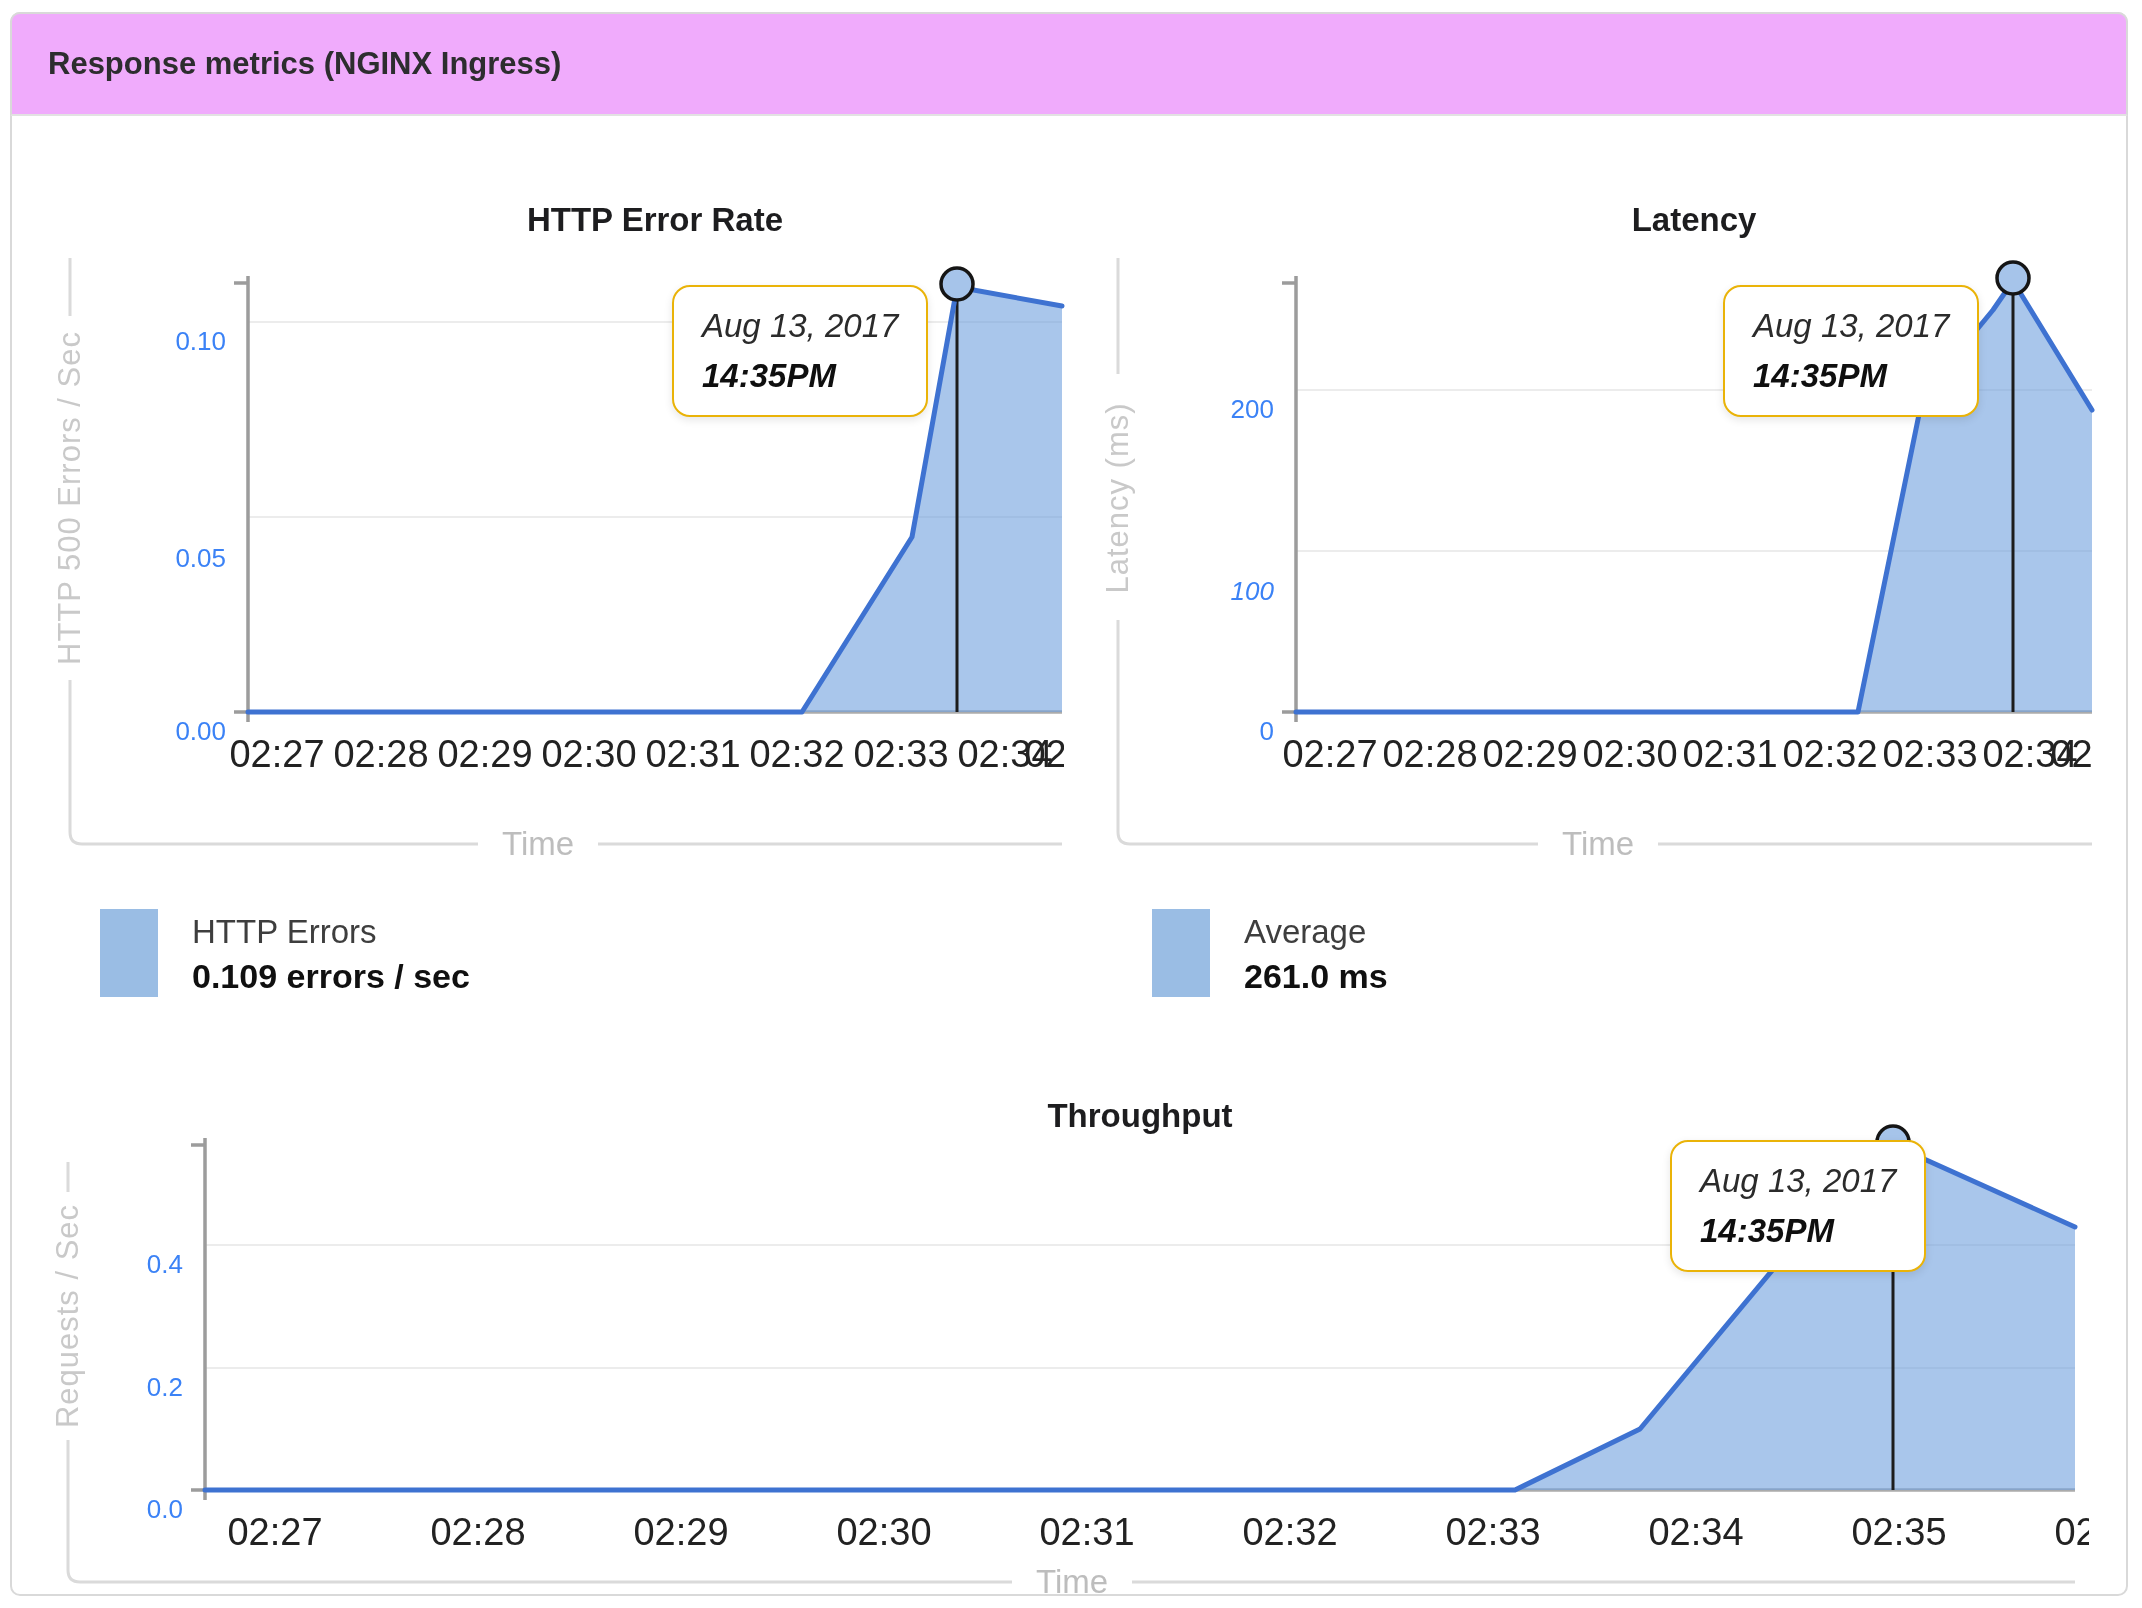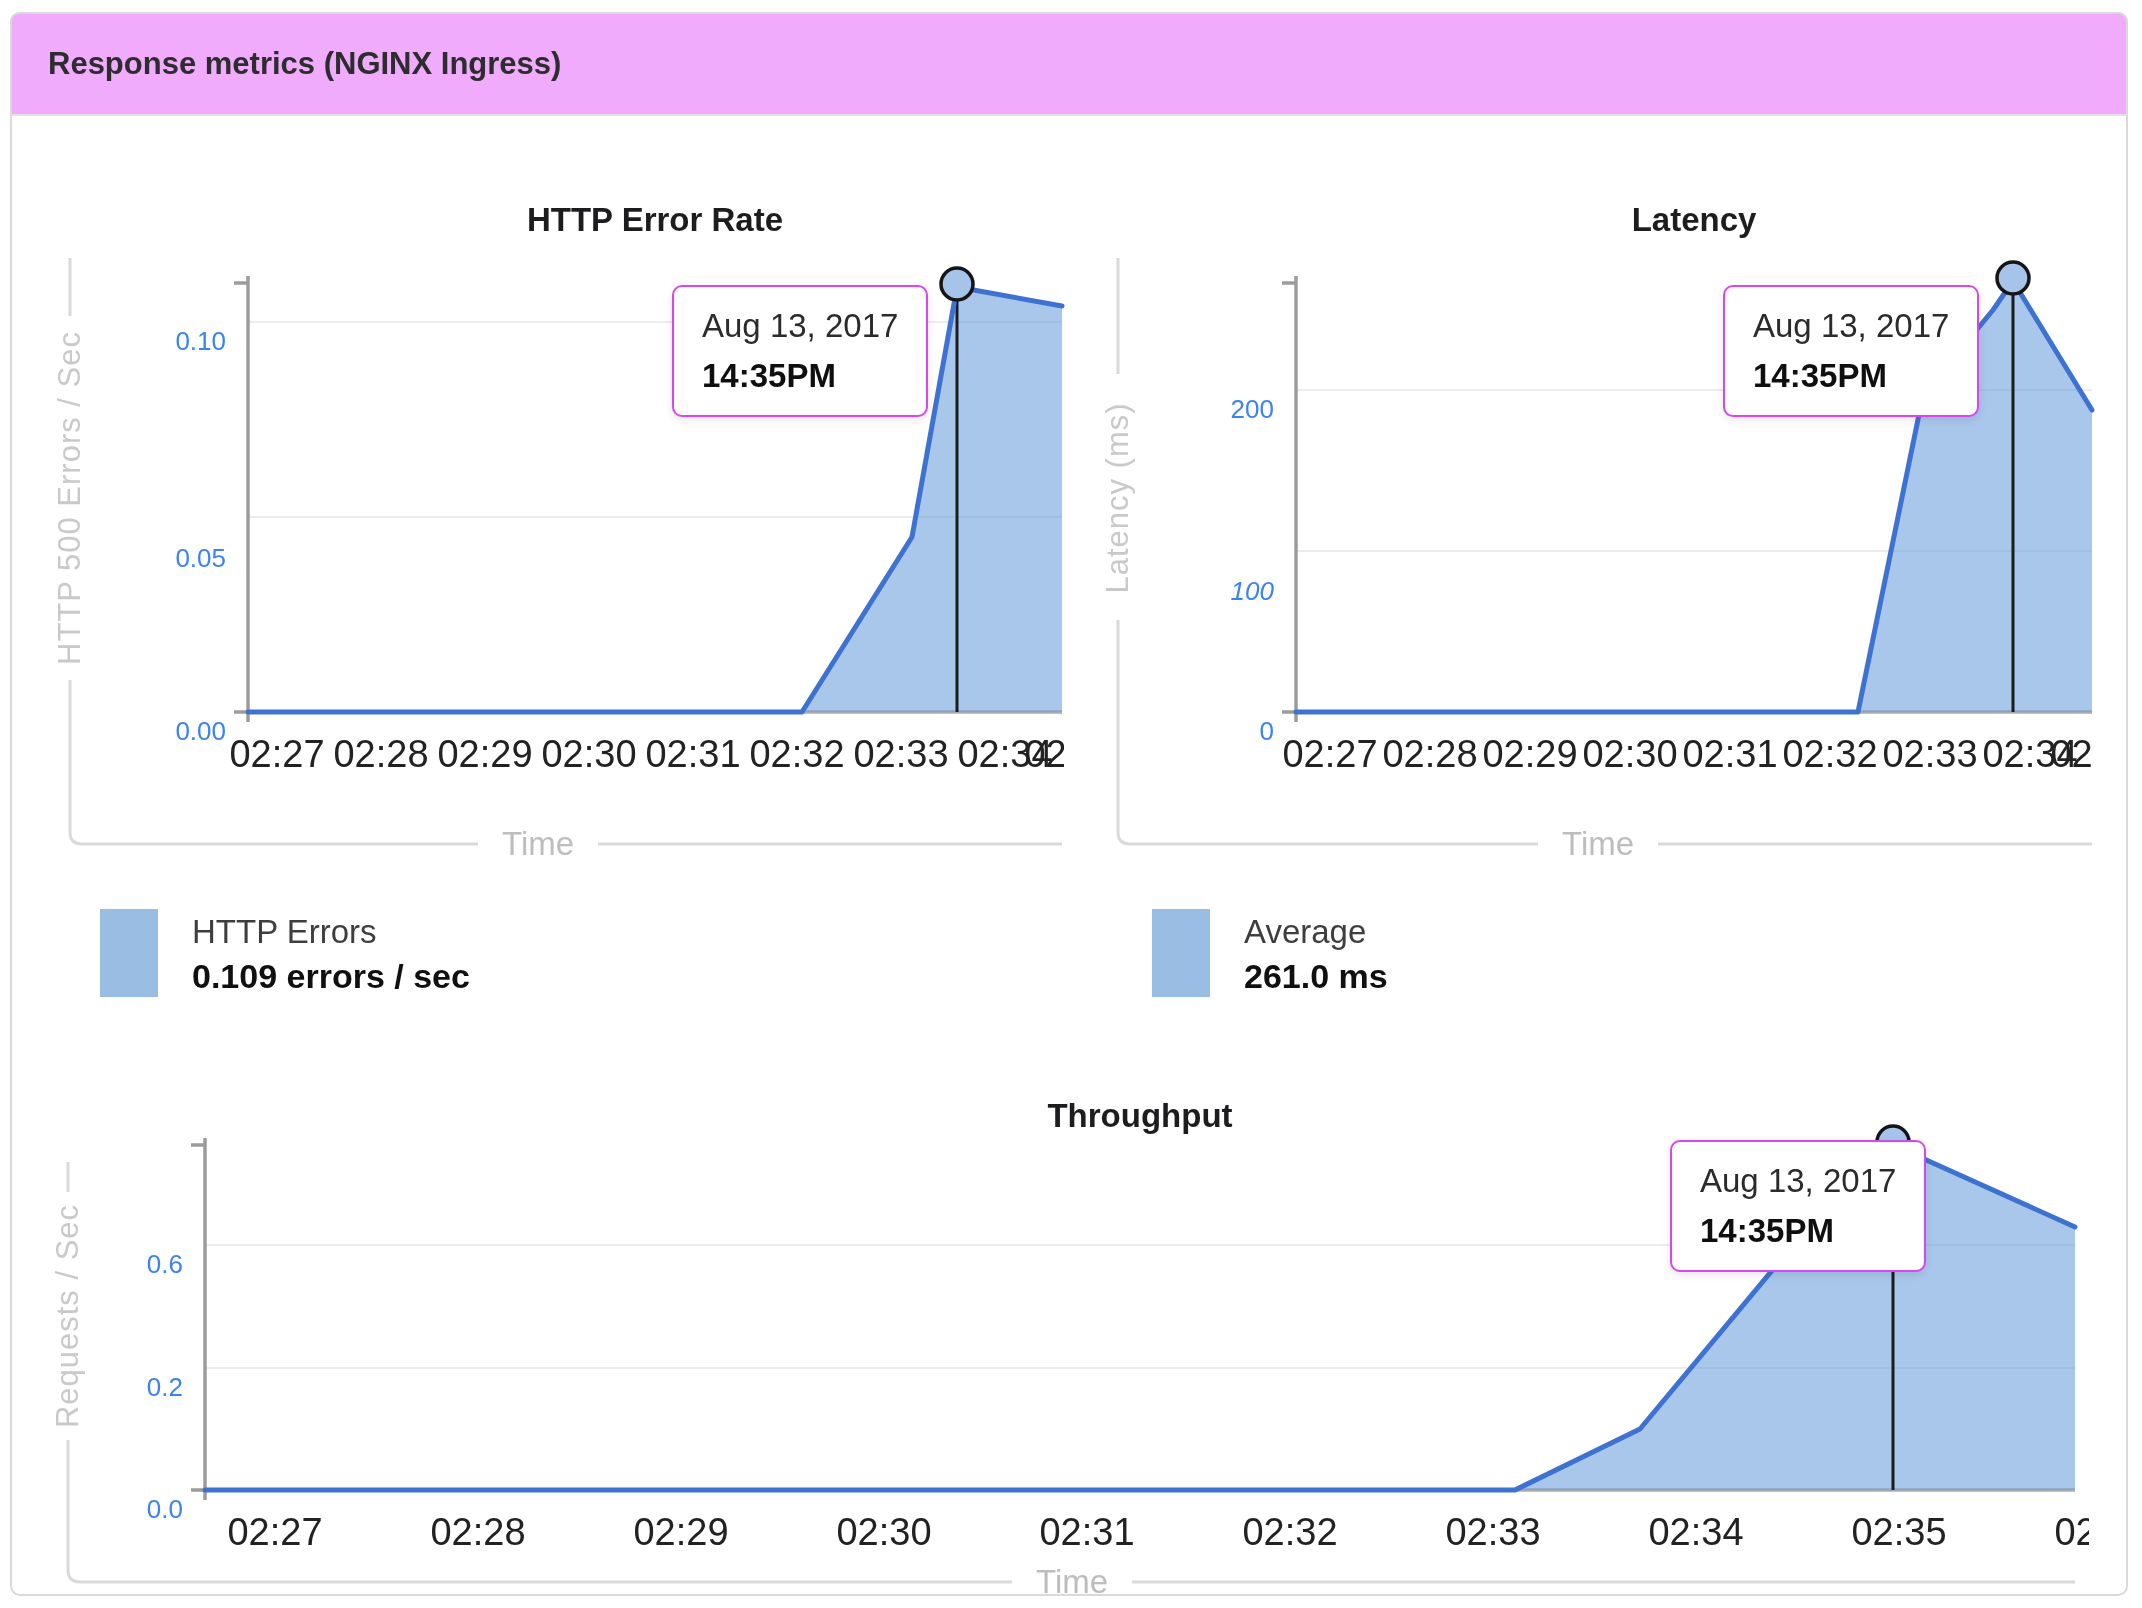--- a/index.html
+++ b/index.html
@@ -43,22 +43,22 @@
   .y-axis-title{
     position:absolute;transform:translate(-50%,-50%) rotate(180deg);
     writing-mode:vertical-rl;
     font-size:31px;color:#c9c9c9;letter-spacing:1px;white-space:nowrap;
   }
   .x-axis-title{
     position:absolute;transform:translate(-50%,-50%);
     font-size:33px;color:#bdbdbd;white-space:nowrap;
   }
   .tooltip{
-    position:absolute;background:#ffffff;border:2px solid #d946ef;border-radius:10px;
-    padding:14px 28px;box-shadow:0 3px 8px rgba(0,0,0,0.10);z-index:5;
+    position:absolute;background:#ffffff;border:2px solid #eab308;border-radius:18px;
+    padding:14px 28px;box-shadow:0 3px 8px rgba(0,0,0,0.10);z-index:5;font-style:italic;
   }
   .tt-date{font-size:33px;color:#2b2b2b;line-height:50px;white-space:nowrap;}
   .tt-time{font-size:33px;font-weight:bold;color:#0f0f0f;line-height:50px;white-space:nowrap;}
   .legend{position:absolute;display:flex;align-items:center;}
   .swatch{width:58px;height:88px;background:#9abde4;display:inline-block;flex:0 0 auto;}
   .legend-text{margin-left:34px;padding-top:2px;}
   .legend-label{font-size:33px;color:#3e3e3e;line-height:44px;}
   .legend-value{font-size:34px;font-weight:bold;color:#101010;line-height:44px;}
   
   .grid{stroke:#ececec;stroke-width:2;fill:none;}
@@ -170,21 +170,21 @@
         <path d="M56,122 L56,152 M56,400 L56,530 Q56,542 68,542 L1000,542 M1120,542 L2063,542" class="frame"></path>
         <line x1="193" y1="205" x2="2063" y2="205" class="grid"></line>
         <line x1="193" y1="328" x2="2063" y2="328" class="grid"></line>
         <line x1="193" y1="450" x2="2063" y2="450" class="baseline"></line>
         <path d="M193,98 L193,460 M179,105 L193,105 M179,450 L193,450" class="axis"></path>
         <path d="M193,450 L1503,450 L1628,389 L1783,203 L1881,105 L2063,187 L2063,450 Z" class="area"></path>
         <line x1="1881" y1="450" x2="1881" y2="105" class="marker"></line>
         <path d="M193,450 L1503,450 L1628,389 L1783,203 L1881,105 L2063,187" class="dataline"></path>
         <circle cx="1881" cy="102" r="16" class="dot"></circle>
       </svg>
-    <span class="ytick" style="top: 183px; width: 171px;">0.6</span>
+    <span class="ytick" style="top: 183px; width: 171px;">0.4</span>
     <span class="ytick" style="top: 306px; width: 171px;">0.2</span>
     <span class="ytick" style="top: 428px; width: 171px;">0.0</span>
     <div class="xtick-row" style="top: 470px; width: 2077px;">
       <span class="xtick" style="left: 263px;">02:27</span>
       <span class="xtick" style="left: 466px;">02:28</span>
       <span class="xtick" style="left: 669px;">02:29</span>
       <span class="xtick" style="left: 872px;">02:30</span>
       <span class="xtick" style="left: 1075px;">02:31</span>
       <span class="xtick" style="left: 1278px;">02:32</span>
       <span class="xtick" style="left: 1481px;">02:33</span>

